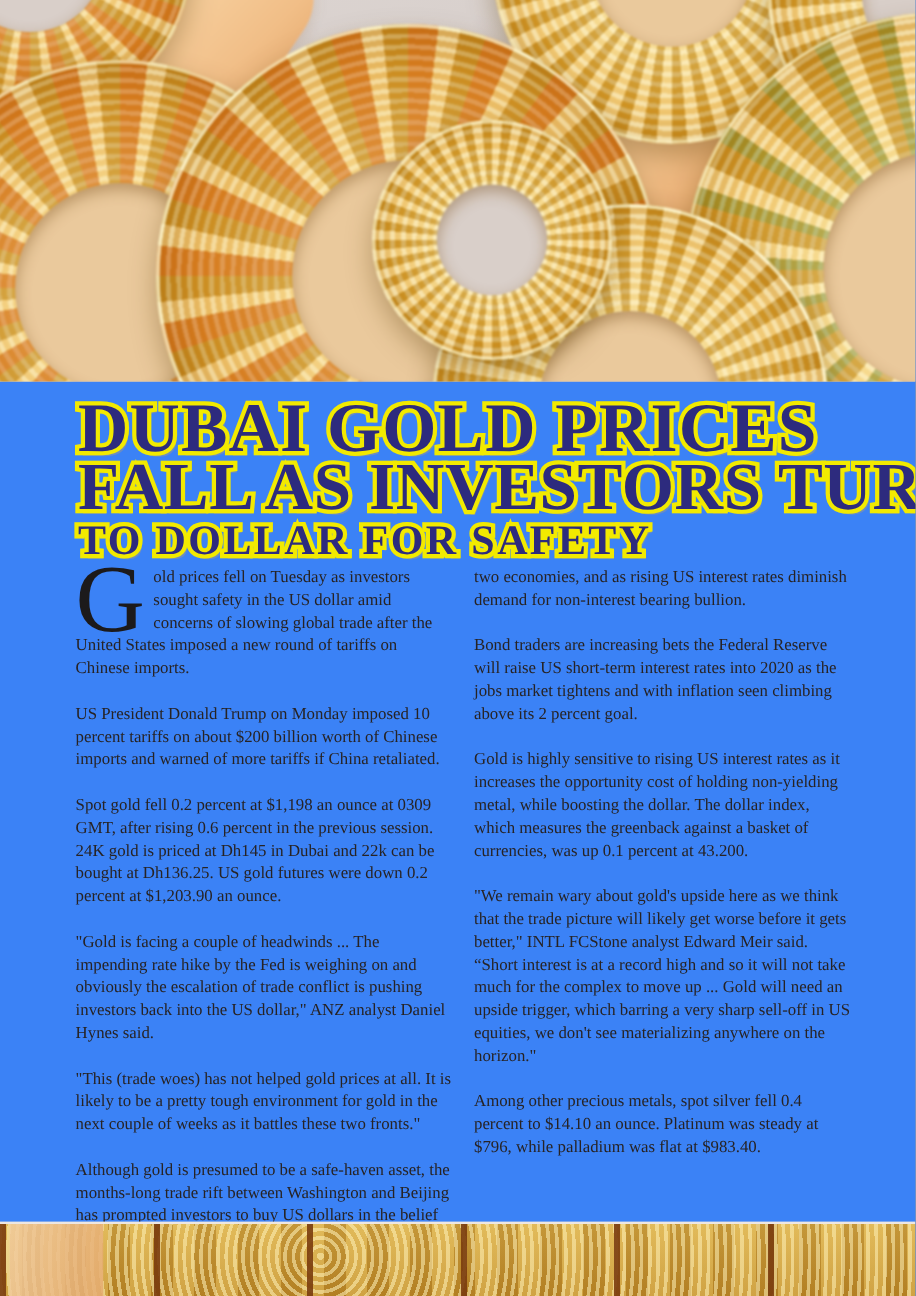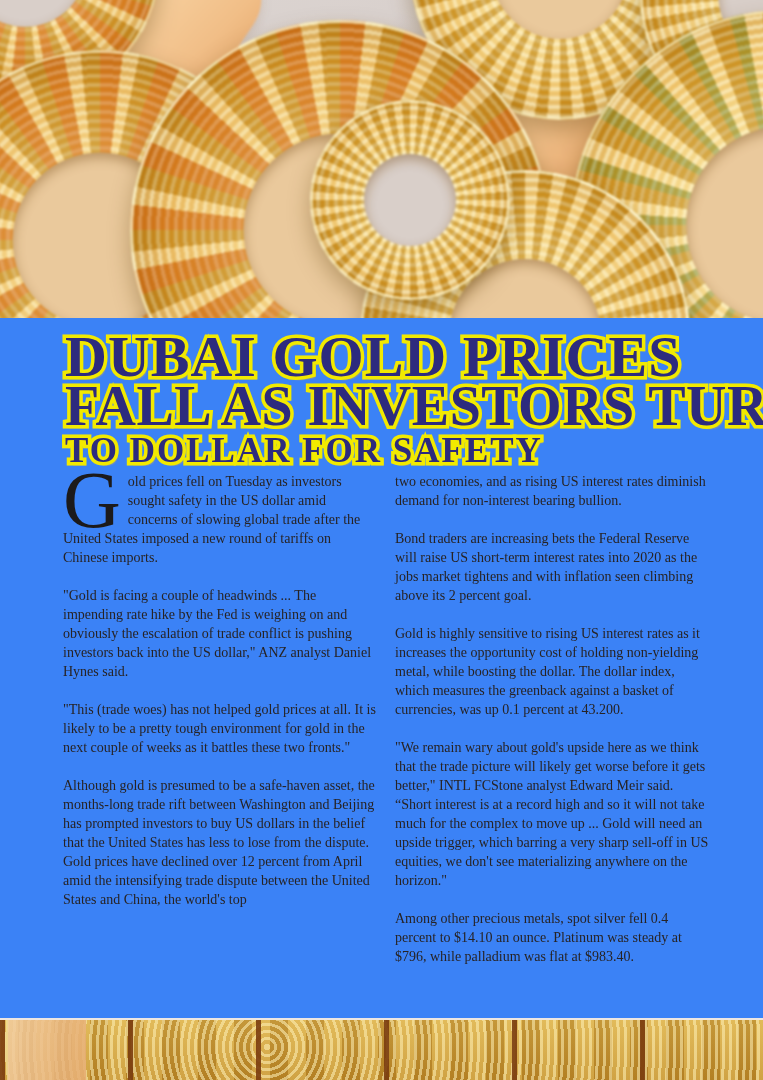--- a/index.html
+++ b/index.html
@@ -115,20 +115,22 @@
     </div>
     <div class="hl-line hl-3">
       <span class="hl-stroke">TO DOLLAR FOR SAFETY</span>
       <span class="hl-fill">TO DOLLAR FOR SAFETY</span>
     </div>
   </div>
 
   <div class="article">
     <div class="col">
       <p><span class="dropcap">G</span><span>old prices fell on Tuesday as investors sought safety in the US dollar amid concerns of slowing global trade after the United States imposed a new round of tariffs on Chinese imports.</span></p>
+      <p>US President Donald Trump on Monday imposed 10 percent tariffs on about $200 billion worth of Chinese imports and warned of more tariffs if China retaliated.</p>
+      <p>Spot gold fell 0.2 percent at $1,198 an ounce at 0309 GMT, after rising 0.6 percent in the previous session. 24K gold is priced at Dh145 in Dubai and 22k can be bought at Dh136.25. US gold futures were down 0.2 percent at $1,203.90 an ounce.</p>
       <p>"Gold is facing a couple of headwinds ... The impending rate hike by the Fed is weighing on and obviously the escalation of trade conflict is pushing investors back into the US dollar," ANZ analyst Daniel Hynes said.</p>
       <p>"This (trade woes) has not helped gold prices at all. It is likely to be a pretty tough environment for gold in the next couple of weeks as it battles these two fronts."</p>
       <p>Although gold is presumed to be a safe-haven asset, the months-long trade rift between Washington and Beijing has prompted investors to buy US dollars in the belief that the United States has less to lose from the dispute. Gold prices have declined over 12 percent from April amid the intensifying trade dispute between the United States and China, the world's top</p>
     </div>
     <div class="col">
       <p>two economies, and as rising US interest rates diminish demand for non-interest bearing bullion.</p>
       <p>Bond traders are increasing bets the Federal Reserve will raise US short-term interest rates into 2020 as the jobs market tightens and with inflation seen climbing above its 2 percent goal.</p>
       <p>Gold is highly sensitive to rising US interest rates as it increases the opportunity cost of holding non-yielding metal, while boosting the dollar. The dollar index, which measures the greenback against a basket of currencies, was up 0.1 percent at 43.200.</p>
       <p>"We remain wary about gold's upside here as we think that the trade picture will likely get worse before it gets better," INTL FCStone analyst Edward Meir said. “Short interest is at a record high and so it will not take much for the complex to move up ... Gold will need an upside trigger, which barring a very sharp sell-off in US equities, we don't see materializing anywhere on the horizon."</p>
       <p>Among other precious metals, spot silver fell 0.4 percent to $14.10 an ounce. Platinum was steady at $796, while palladium was flat at $983.40.</p>

